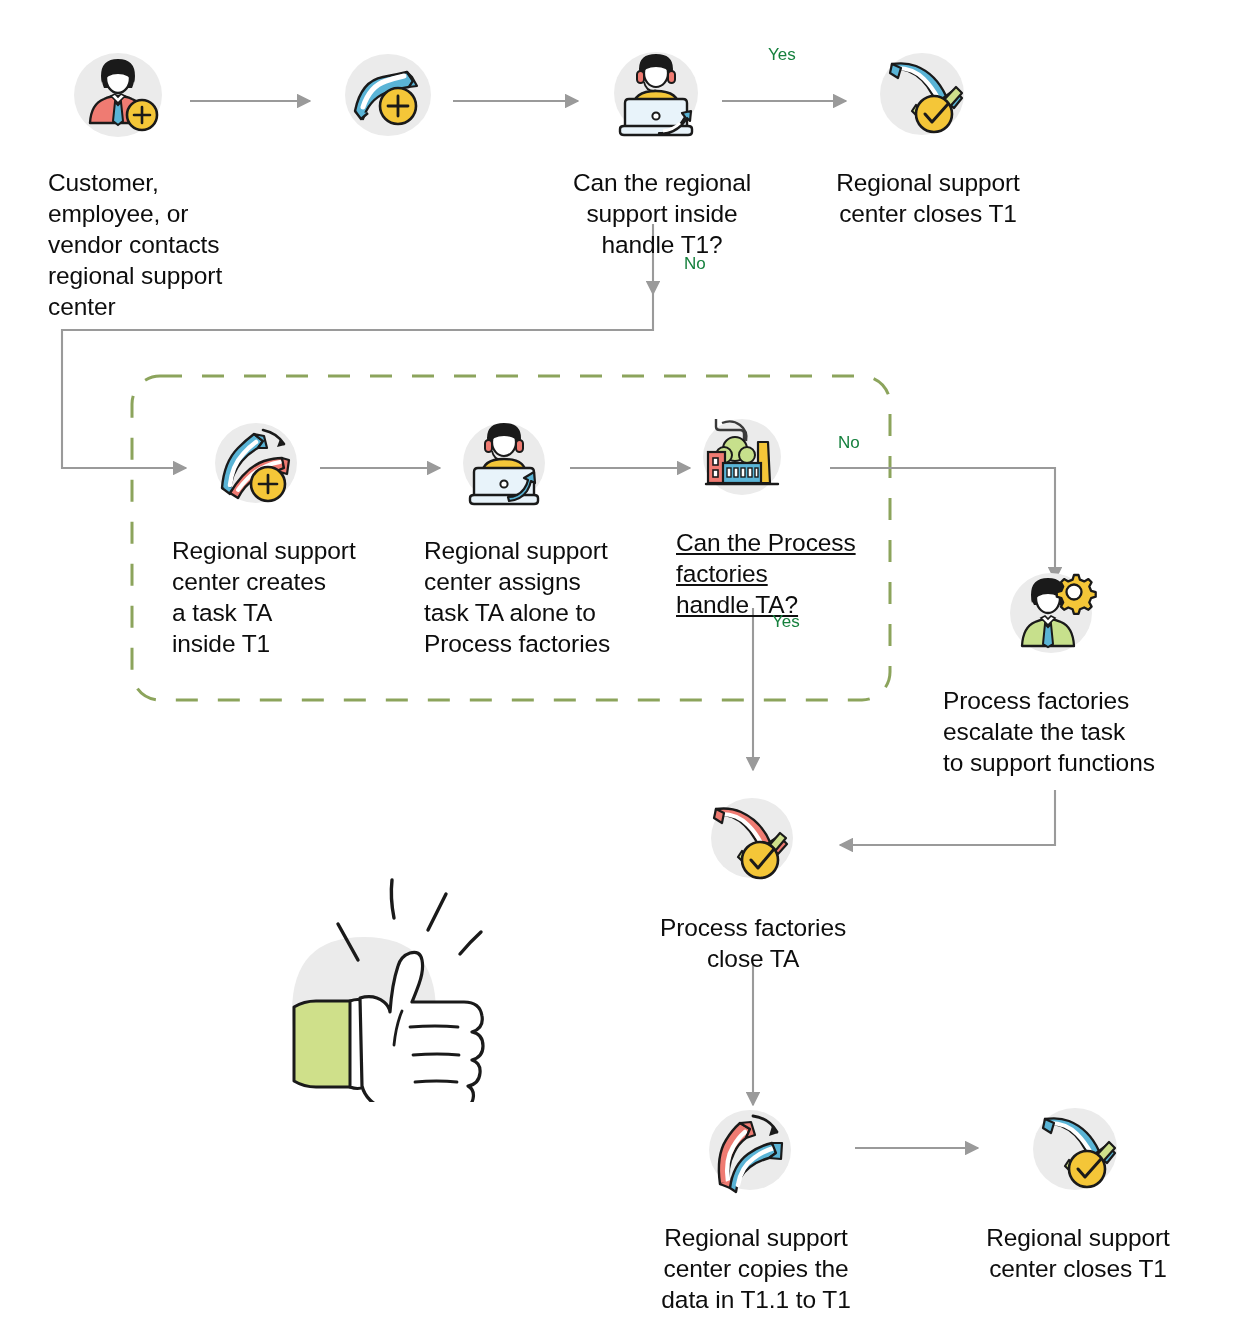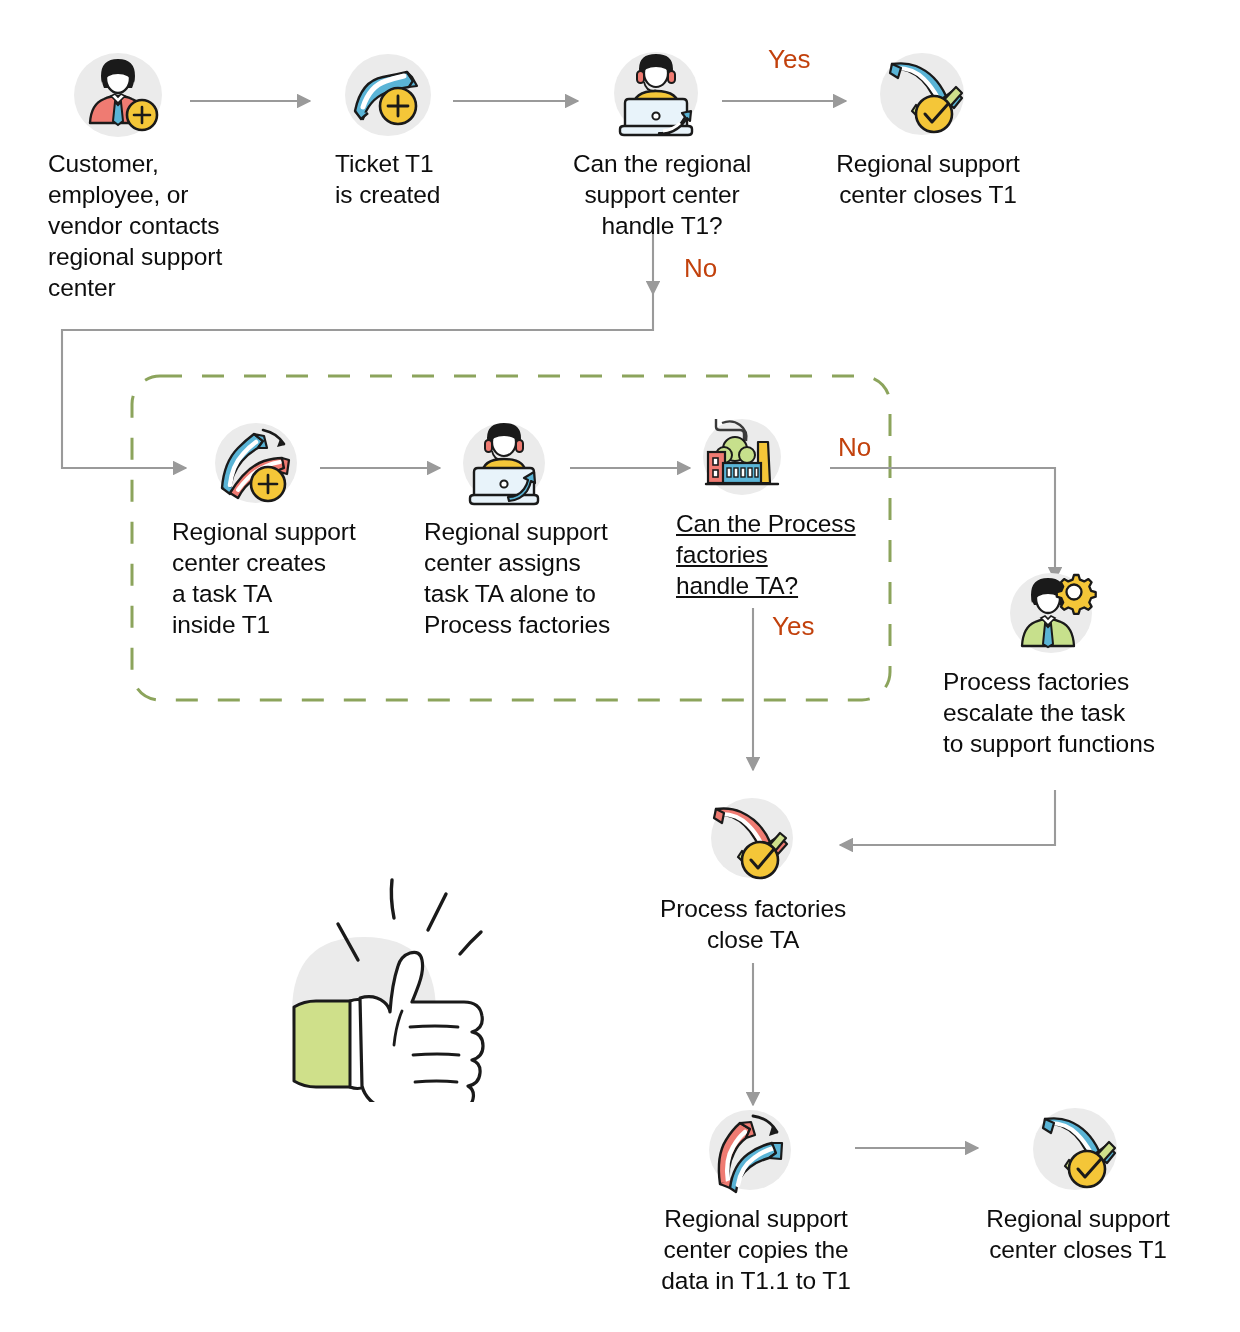--- a/index.html
+++ b/index.html
@@ -34,31 +34,31 @@
     width: 100px;
     height: 100px;
     overflow: visible;
   }
   .node-label {
     font-size: 24.5px;
     line-height: 1.27;
     letter-spacing: -0.1px;
     color: #0d0d0d;
     white-space: pre-line;
-    margin-top: 3px;
+    margin-top: 22px;
   }
   .lbl-center { text-align: center; }
   .lbl-left   { text-align: left; }
 
   
   .edge-label {
     position: absolute;
-    font-size: 26px;
+    font-size: 17px;
     line-height: 1;
-    color: #c2410c;
+    color: #15803d;
     white-space: nowrap;
   }
 
   
   #wires, #group-box {
     position: absolute;
     left: 0;
     top: 0;
     width: 1240px;
     height: 1332px;
@@ -139,22 +139,20 @@
       <svg viewBox="0 0 100 100">
         <ellipse cx="50" cy="50" rx="43" ry="41" fill="#ebebeb"></ellipse>
         <path d="M17 66 q6-30 28-34 q16-3 24-5 l6 9 l-4 6 q-14 2-24 6 q-16 7-22 26z" fill="#5ab4d6" stroke="#1a1a1a" stroke-width="2.4" stroke-linejoin="round"></path>
         <path d="M25 62 q7-21 23-26 q9-3 18-5" fill="none" stroke="#ffffff" stroke-width="5" stroke-linecap="round"></path>
         <path d="M17 66 l6 8 l7-6" fill="#5ab4d6" stroke="#1a1a1a" stroke-width="2.4" stroke-linejoin="round"></path>
         <path d="M69 27 l6 9 l-4 6 l8-1 l-5-9 z" fill="#5ab4d6" stroke="#1a1a1a" stroke-width="2.2" stroke-linejoin="round"></path>
         <circle cx="60" cy="61" r="18" fill="#f4c638" stroke="#1a1a1a" stroke-width="2.6"></circle>
         <path d="M60 51 l0 20 M50 61 l20 0" stroke="#1a1a1a" stroke-width="2.8" stroke-linecap="round"></path>
       </svg>
     </div>
-    <div class="node-label lbl-left">Ticket T1
-is created</div>
   </div>
 
   <div class="node" style="left:558px; top:45px; width:208px;">
     <div class="icon-wrap" style="margin-left:48px;">
       <svg viewBox="0 0 100 100">
         <ellipse cx="50" cy="48" rx="42" ry="41" fill="#ebebeb"></ellipse>
         <path d="M34 26 q0-15 16-15 q16 0 16 15 q0 5-1 8 l-30 0 q-1-3-1-8z" fill="#1a1a1a"></path>
         <ellipse cx="50" cy="28" rx="12" ry="14" fill="#ffffff" stroke="#1a1a1a" stroke-width="2.2"></ellipse>
         <path d="M33 24 q0-15 17-15 q17 0 17 15 q0 4-1 6 q-5-8-16-8 q-11 0-16 8 q-1-2-1-6z" fill="#1a1a1a"></path>
         <rect x="31" y="26" width="7" height="12" rx="3.5" fill="#ef7b72" stroke="#1a1a1a" stroke-width="2"></rect>
@@ -163,21 +161,21 @@
         <circle cx="49" cy="47" r="2.4" fill="#1a1a1a"></circle>
         <path d="M27 63 q0-17 23-17 q23 0 23 17z" fill="#f4c638" stroke="#1a1a1a" stroke-width="2.4"></path>
         <path d="M19 58 q0-4 4-4 l54 0 q4 0 4 4 l0 26 l-62 0z" fill="#e8f3fa" stroke="#1a1a1a" stroke-width="2.4" stroke-linejoin="round"></path>
         <circle cx="50" cy="71" r="3.6" fill="#ffffff" stroke="#1a1a1a" stroke-width="2"></circle>
         <path d="M14 84 q0-3 4-3 l64 0 q4 0 4 3 l0 3 q0 3-4 3 l-64 0 q-4 0-4-3z" fill="#e8f3fa" stroke="#1a1a1a" stroke-width="2.4"></path>
         <path d="M53 88 q10 1 18-6 q5-4 8-10 l-3-4 l9-2 l-1 10 l-3-3 q-4 7-10 11 q-9 6-18 5z" fill="#5ab4d6" stroke="#1a1a1a" stroke-width="2.2" stroke-linejoin="round"></path>
         <path d="M57 86 q10-1 17-8" fill="none" stroke="#ffffff" stroke-width="3"></path>
       </svg>
     </div>
     <div class="node-label lbl-center">Can the regional
-support center
+support inside
 handle T1?</div>
   </div>
 
   <div class="node" style="left:820px; top:45px; width:216px;">
     <div class="icon-wrap" style="margin-left:52px;">
       <svg viewBox="0 0 100 100">
         <ellipse cx="50" cy="49" rx="42" ry="41" fill="#ebebeb"></ellipse>
         <path d="M20 19 q14-2 24 2 q20 8 30 30 l-8 6 l-6-8 q-9-17-24-23 q-8-3-16-2z" fill="#5ab4d6" stroke="#1a1a1a" stroke-width="2.4" stroke-linejoin="round"></path>
         <path d="M25 23 q16 0 27 11 q8 8 14 19" fill="none" stroke="#ffffff" stroke-width="4" stroke-linecap="round"></path>
         <path d="M20 19 l-2 9 l8 5 l3-10z" fill="#5ab4d6" stroke="#1a1a1a" stroke-width="2.2" stroke-linejoin="round"></path>

